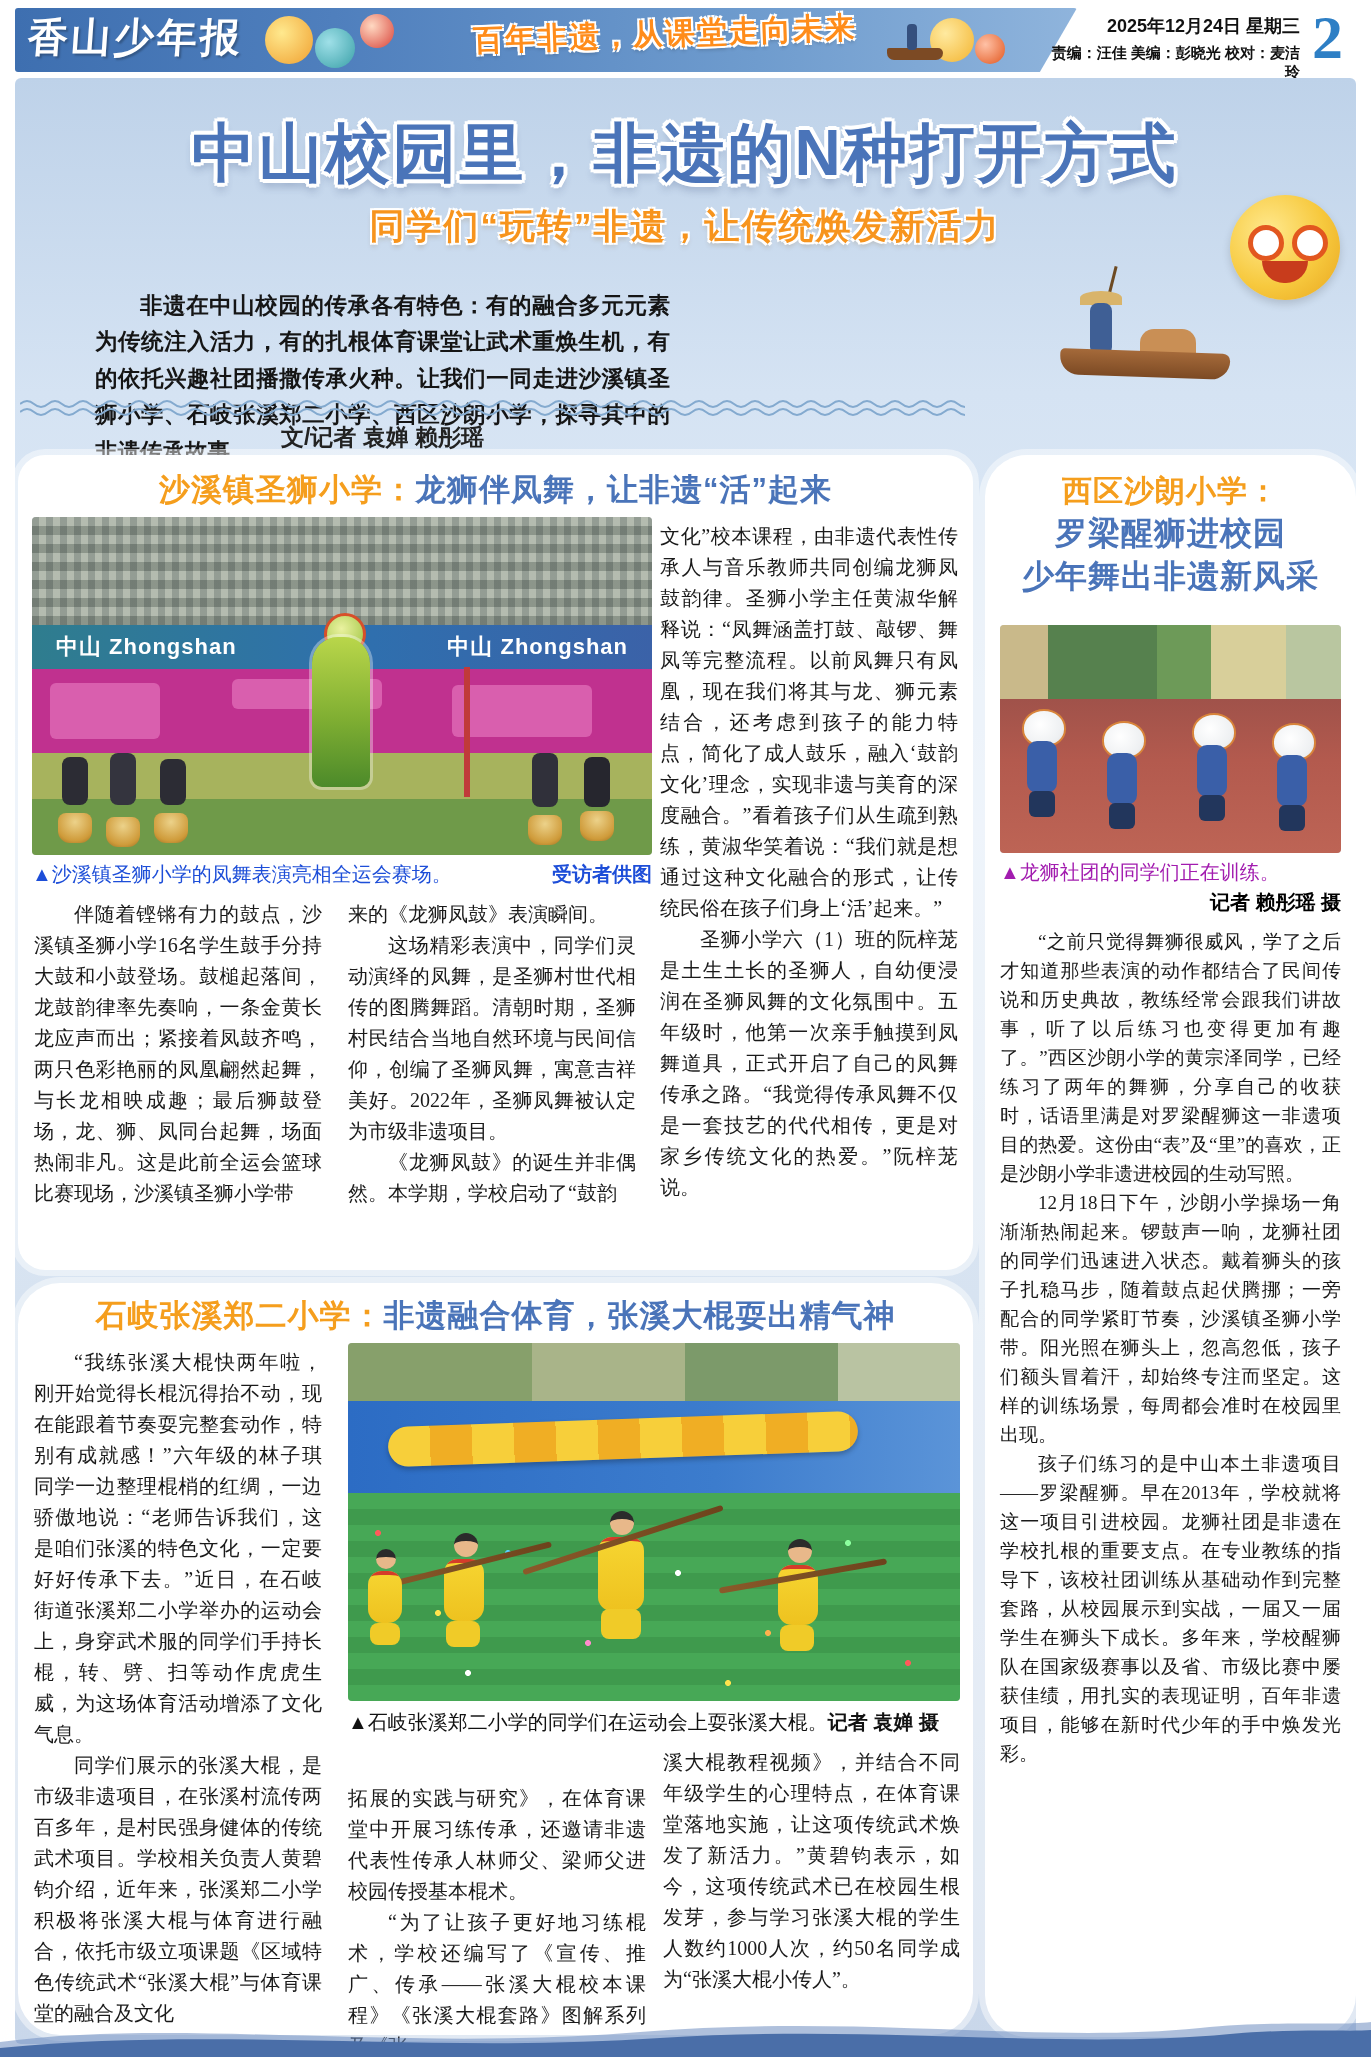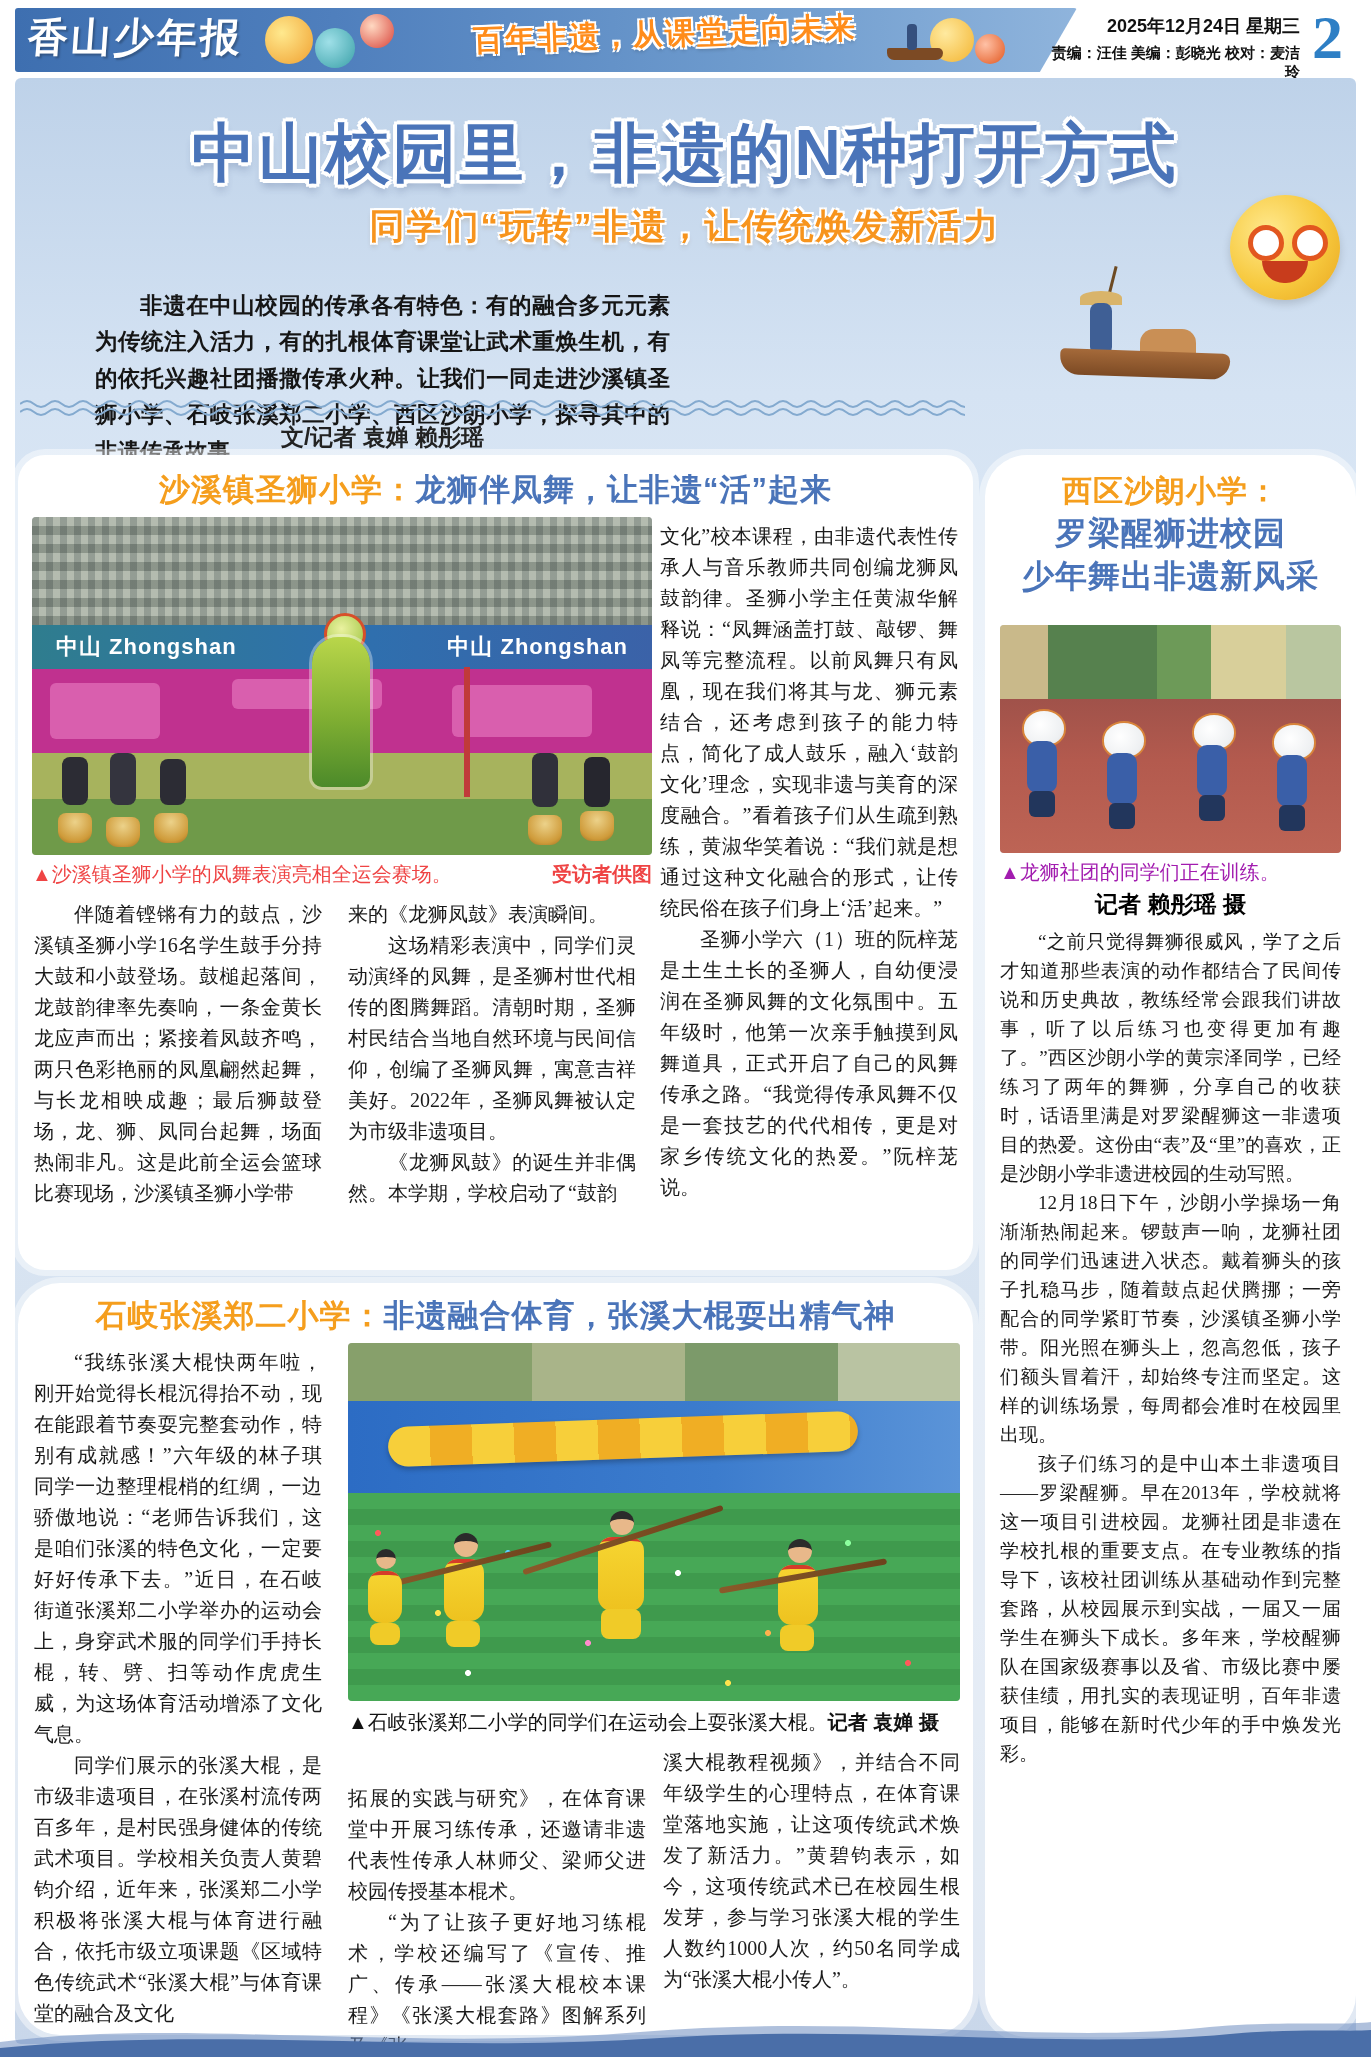--- a/index.html
+++ b/index.html
@@ -64,21 +64,21 @@
   .t-blue{color:#4a74b9;}
   .card1 .art-title{top:14px;font-size:31px;}
   .card3 .art-title{top:12px;font-size:31px;}
   .card2 .art-title{top:16px;font-size:30px;line-height:1.35;}
 
   .body-col{color:#1a1a1a;font-family:"Liberation Serif",serif;}
   .para{margin:0;text-align:justify;font-size:20px;line-height:31px;}
   .indent{text-indent:2em;}
   .card2 .para{font-size:19px;line-height:29px;}
 
-  .caption-row{display:flex;justify-content:space-between;align-items:baseline;font-size:20px;color:#ef4444;}
+  .caption-row{display:flex;justify-content:space-between;align-items:baseline;font-size:20px;color:#1d4ed8;}
   .caption-text{font-weight:500;}
   .caption-credit{font-weight:800;}
 
   
   .photo{overflow:hidden;border-radius:4px;background:#ccc;}
   .photo1{left:14px;top:62px;width:620px;height:338px;}
   .p1-crowd{position:absolute;left:0;top:0;width:100%;height:108px;
      background:repeating-linear-gradient(90deg,#9aa39b 0 7px,#bcc3b8 7px 14px),
                 repeating-linear-gradient(0deg,rgba(70,85,75,.35) 0 9px,rgba(200,205,195,.2) 9px 18px);
      background-blend-mode:multiply;}
@@ -263,21 +263,21 @@
         <span class="p2-body" style="left:5px;top:32px;"></span>
         <span class="p2-legs" style="left:7px;top:82px;"></span>
       </span>
       <span class="p2-kid" style="left:272px;top:98px;">
         <span class="p2-lionhead" style="left:0;top:0;"></span>
         <span class="p2-body" style="left:5px;top:32px;"></span>
         <span class="p2-legs" style="left:7px;top:82px;"></span>
       </span>
     </div>
     <div class="abs" style="left:15px;top:404px;width:341px;font-size:20px;color:#a21caf;">▲龙狮社团的同学们正在训练。</div>
-    <div class="abs caption-credit" style="left:15px;top:434px;width:341px;text-align:center;font-size:23px;">记者 赖彤瑶 摄</div>
+    <div class="abs caption-credit" style="left:15px;top:434px;width:341px;text-align:right;font-size:20px;">记者 赖彤瑶 摄</div>
 
     <div class="abs body-col" style="left:15px;top:472px;width:341px;height:1090px;">
         <p class="para indent">“之前只觉得舞狮很威风，学了之后才知道那些表演的动作都结合了民间传说和历史典故，教练经常会跟我们讲故事，听了以后练习也变得更加有趣了。”西区沙朗小学的黄宗泽同学，已经练习了两年的舞狮，分享自己的收获时，话语里满是对罗梁醒狮这一非遗项目的热爱。这份由“表”及“里”的喜欢，正是沙朗小学非遗进校园的生动写照。</p>
         <p class="para indent">12月18日下午，沙朗小学操场一角渐渐热闹起来。锣鼓声一响，龙狮社团的同学们迅速进入状态。戴着狮头的孩子扎稳马步，随着鼓点起伏腾挪；一旁配合的同学紧盯节奏，沙溪镇圣狮小学带。阳光照在狮头上，忽高忽低，孩子们额头冒着汗，却始终专注而坚定。这样的训练场景，每周都会准时在校园里出现。</p>
         <p class="para indent">孩子们练习的是中山本土非遗项目——罗梁醒狮。早在2013年，学校就将这一项目引进校园。龙狮社团是非遗在学校扎根的重要支点。在专业教练的指导下，该校社团训练从基础动作到完整套路，从校园展示到实战，一届又一届学生在狮头下成长。多年来，学校醒狮队在国家级赛事以及省、市级比赛中屡获佳绩，用扎实的表现证明，百年非遗项目，能够在新时代少年的手中焕发光彩。</p>
       </div>
   </div>
 
   <div class="abs card card3">
     <div class="abs art-title"><span class="t-orange">石岐张溪郑二小学：</span><span class="t-blue">非遗融合体育，张溪大棍耍出精气神</span></div>

